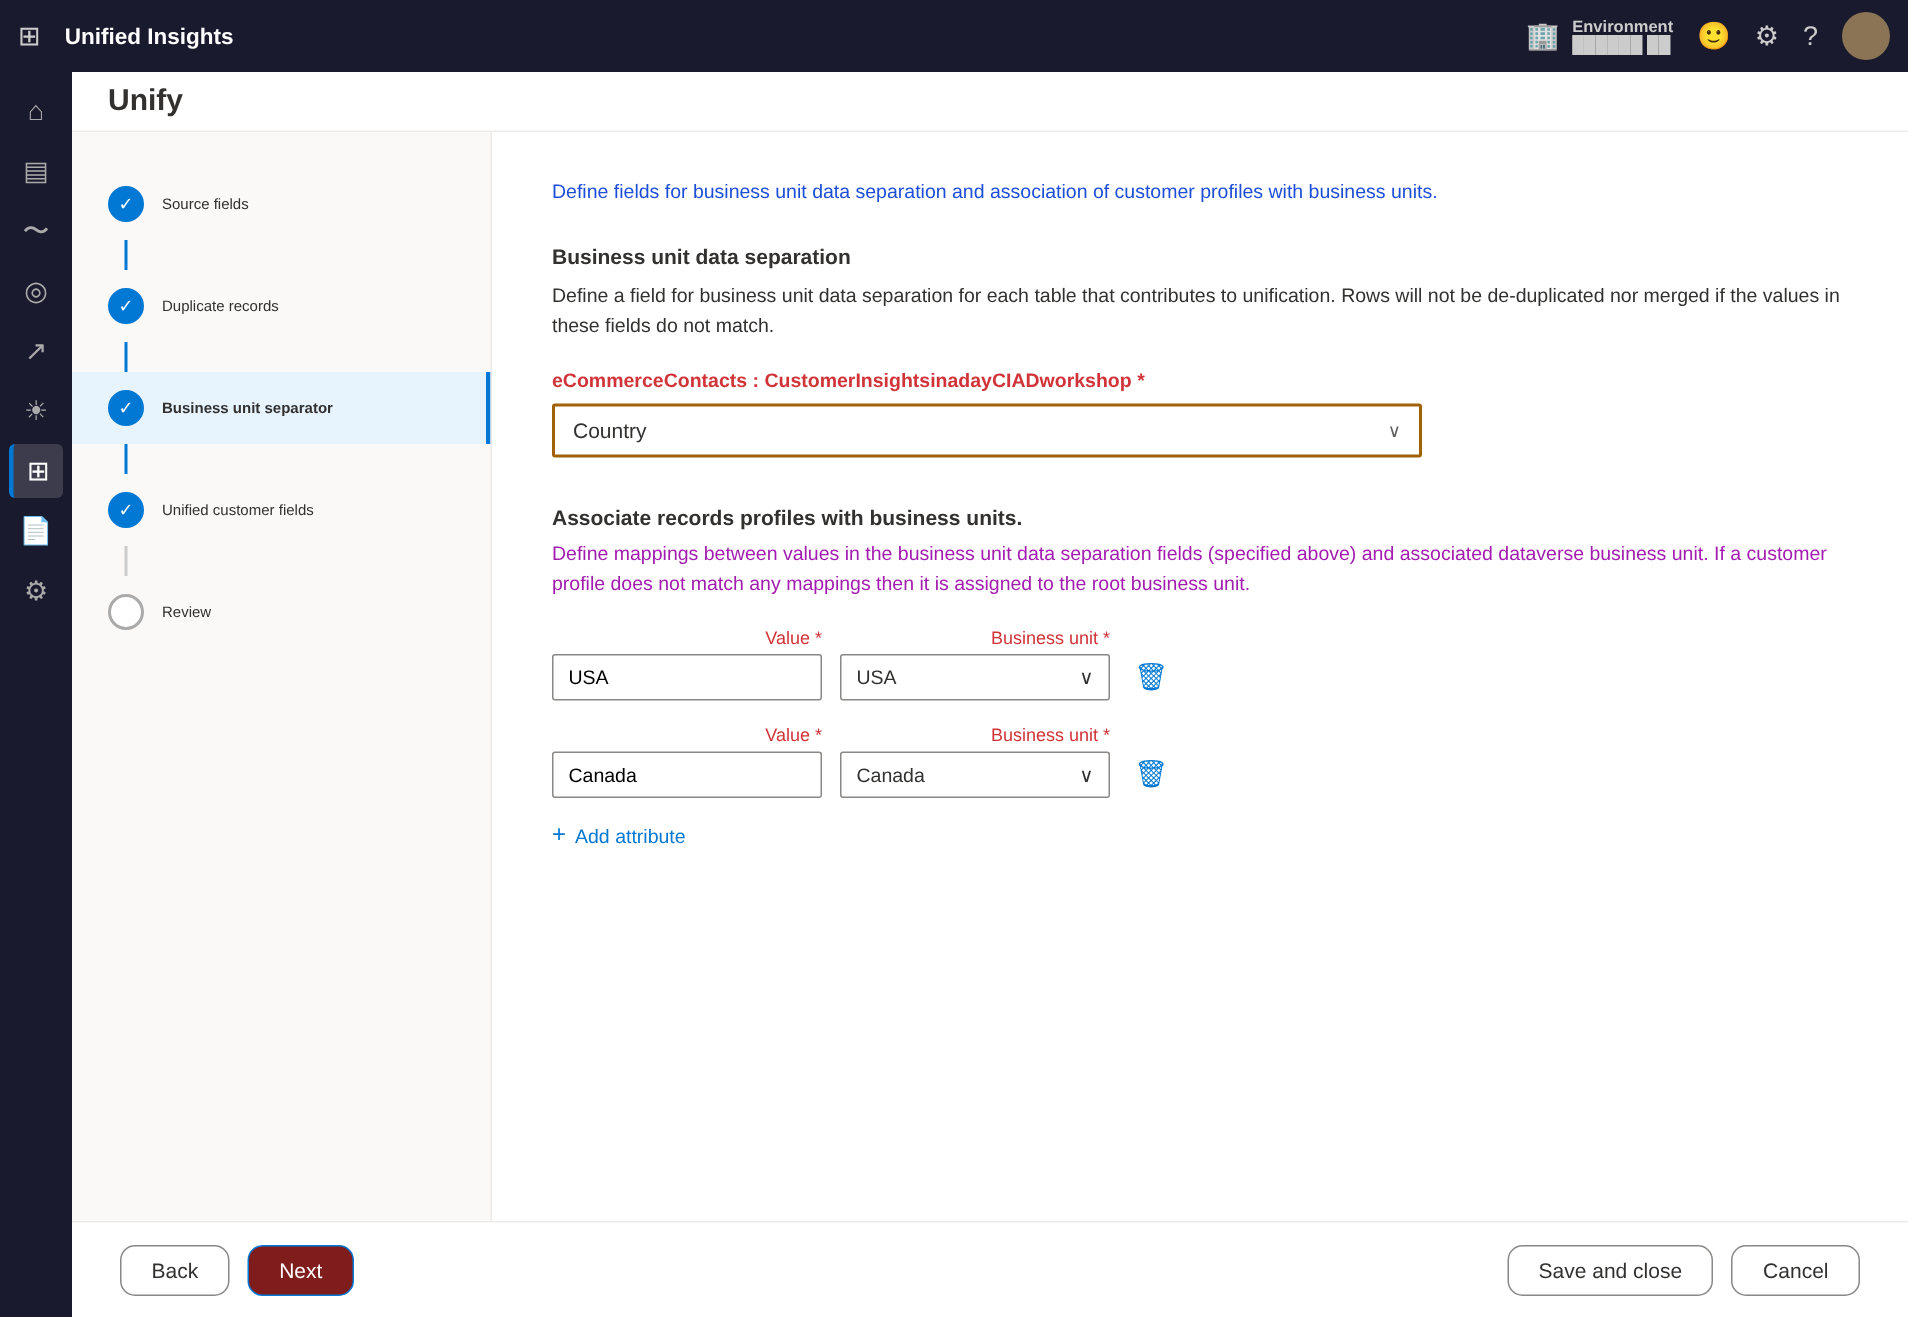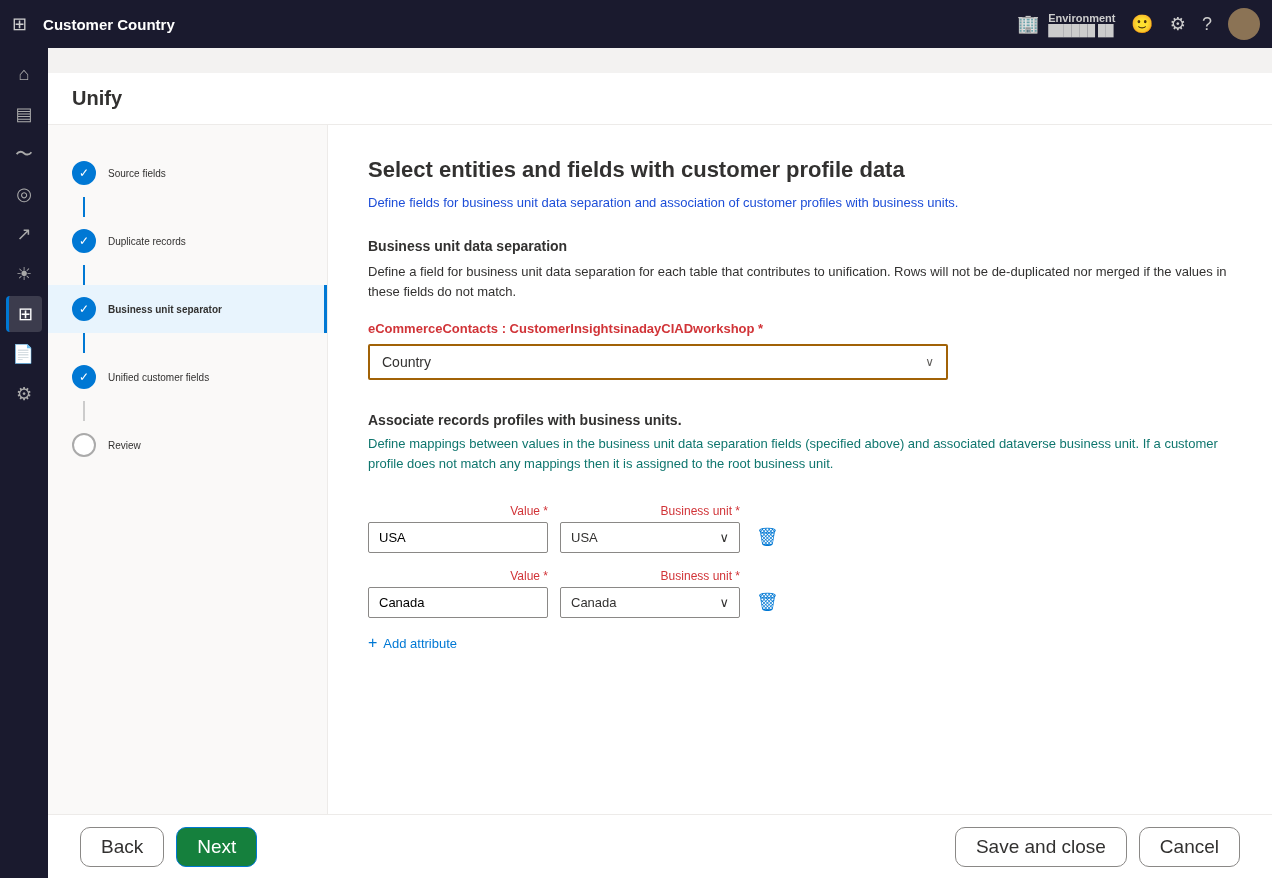--- a/index.html
+++ b/index.html
@@ -52,25 +52,24 @@
     .sidebar-left .nav-item.active { background: rgba(255,255,255,0.15); color: #fff; border-left: 3px solid #0078d4; }
 
     
     .page-area { display: flex; flex-direction: column; flex: 1; overflow: hidden; }
 
     
     .page-header {
       background: #fff;
       border-bottom: 1px solid #edebe9;
       padding: 0 24px;
-      height: 52px;
-      display: flex;
-      align-items: center;
-      flex-shrink: 0;
-      margin-top: 25px;
+      height: 40px;
+      display: flex;
+      align-items: center;
+      flex-shrink: 0;
     }
     .page-header h1 { font-size: 20px; font-weight: 600; color: #323130; }
 
     
     .content-area { display: flex; flex: 1; overflow: hidden; }
 
     
     .steps-sidebar {
       width: 280px;
       background: #faf9f8;
@@ -138,21 +137,21 @@
       cursor: pointer;
       background: #fff;
       max-width: 580px;
       margin-bottom: 32px;
     }
     .dropdown .chevron { font-size: 12px; color: #605e5c; }
 
     
     .mapping-section { margin-top: 8px; }
     .mapping-title { font-size: 14px; font-weight: 700; margin-bottom: 6px; }
-    .mapping-desc { font-size: 13px; color: #0f766e; margin-bottom: 31px; line-height: 1.5; }
+    .mapping-desc { font-size: 13px; color: #a21caf; margin-bottom: 20px; line-height: 1.5; }
 
     .mapping-row { display: flex; align-items: center; gap: 12px; margin-bottom: 16px; }
     .field-group { display: flex; flex-direction: column; gap: 4px; align-items: flex-end; }
     .field-label { font-size: 12px; color: #323130; }
     .field-label span { color: #d13438; }
     .field-input {
       border: 1px solid #8a8886;
       border-radius: 2px;
       padding: 7px 10px;
       font-size: 13px;
@@ -197,42 +196,42 @@
       height: 64px;
       display: flex;
       align-items: center;
       padding: 0 32px;
       flex-shrink: 0;
       gap: 12px;
     }
     .footer .spacer { flex: 1; }
     .btn {
       padding: 8px 20px;
-      font-size: 19px;
+      font-size: 14px;
       border-radius: 10px;
       cursor: pointer;
       font-family: inherit;
     }
     .btn-outline {
       background: #fff;
       border: 1px solid #8a8886;
       color: #323130;
     }
     .btn-primary {
-      background: #15803d;
+      background: #7f1d1d;
       border: 1px solid #0078d4;
       color: #fff;
     }
   </style>
 </head>
 <body>
 
 <div class="top-nav">
   <span class="app-grid-icon">⊞</span>
-  <span class="app-title">Customer Country</span>
+  <span class="app-title">Unified Insights</span>
   <div class="nav-right">
     <div class="env-info">
       <span class="env-icon">🏢</span>
       <div>
         <div style="font-size:11px;font-weight:600;">Environment</div>
         <div style="font-size:11px;">██████ ██</div>
       </div>
     </div>
     <span class="nav-icon">🙂</span>
     <span class="nav-icon">⚙</span>
@@ -285,21 +284,20 @@
             <span class="step-label">Unified customer fields</span>
           </div>
           <div class="step-connector" style="background:#ccc;"></div>
           <div class="step-item">
             <div class="step-circle empty"></div>
             <span class="step-label">Review</span>
           </div>
         </div>
 
         <div class="main-content">
-          <div class="content-title">Select entities and fields with customer profile data</div>
           <div class="content-subtitle">Define fields for business unit data separation and association of customer profiles with business units.</div>
 
           <div>
             <div class="section-title">Business unit data separation</div>
             <div class="section-desc">Define a field for business unit data separation for each table that contributes to unification. Rows will not be de-duplicated nor merged if the values in these fields do not match.</div>
 
             <div class="entity-label">
               <span>eCommerceContacts : CustomerInsightsinadayCIADworkshop</span>
               <span style="color:#d13438;"> *</span>
             </div>

